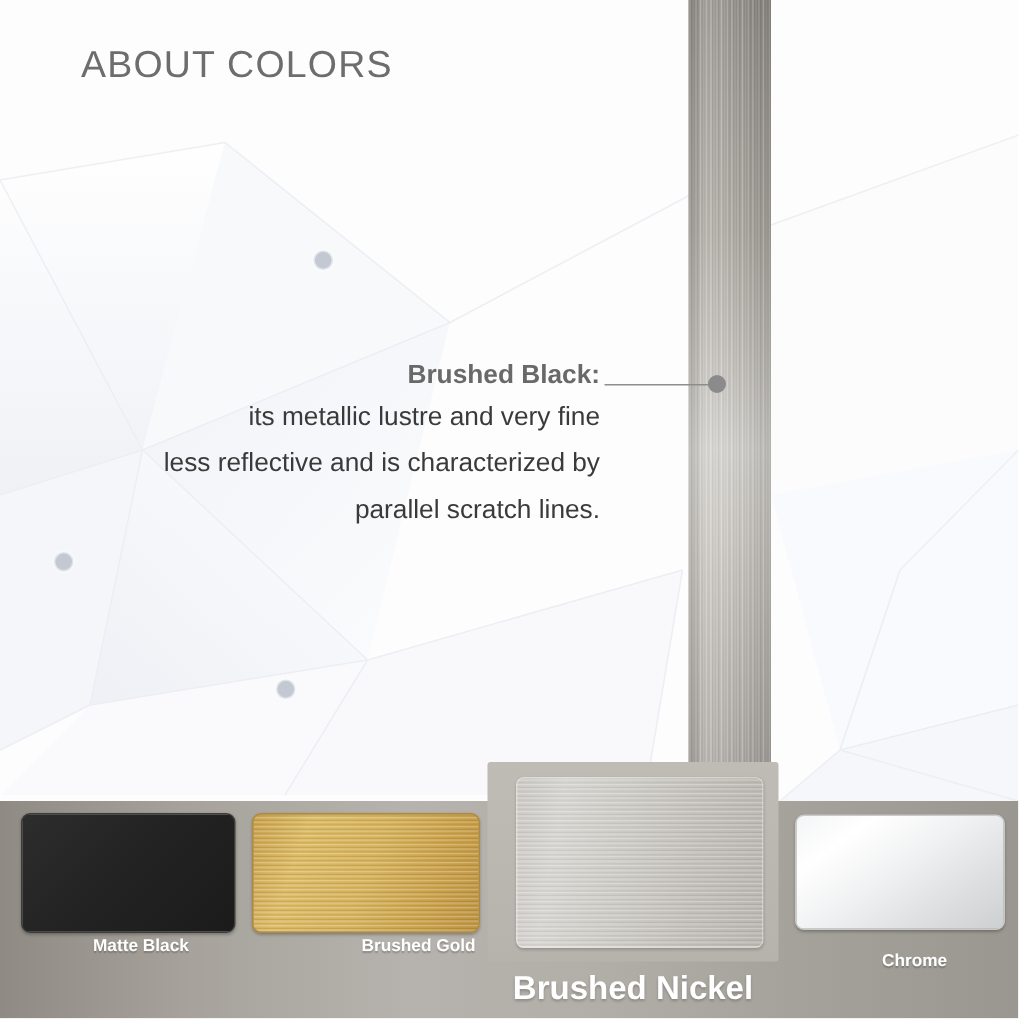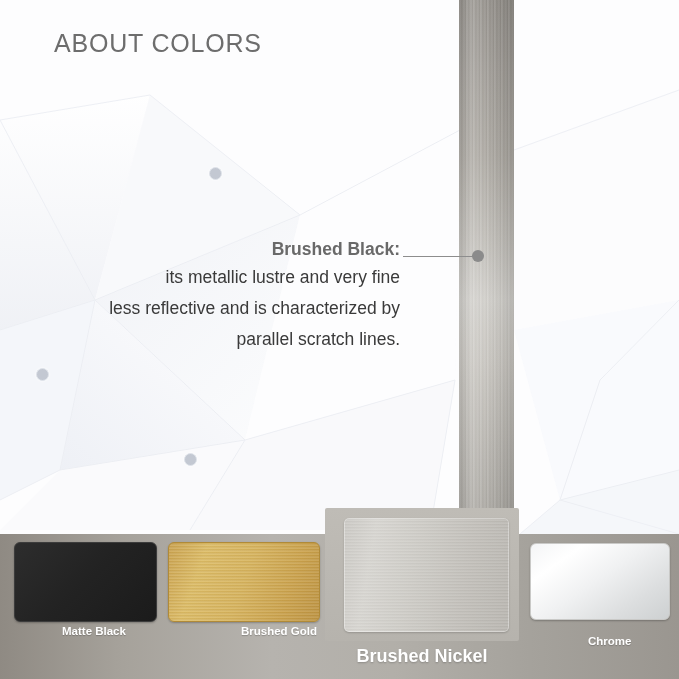--- a/index.html
+++ b/index.html
@@ -208,21 +208,21 @@
     white-space:nowrap;
   }
   #label-matte-black   { left:38px;  top:625px;margin-left:24px; }
   #label-brushed-gold  { left:198px; top:625px;margin-left:43px; }
   #label-chrome        { left:588px; top:625px;margin-top:10px; }
   #label-brushed-nickel {
     position:absolute;
     left:325px; top:646px;
     width:194px;
     text-align:center;
-    font-size:18px;
+    font-size:22px;
     font-weight:bold;
     color:#ffffff;
     text-shadow:0 1px 2px rgba(0,0,0,0.22);
     white-space:nowrap;
   }
 </style>
 </head>
 <body>
 
 <div id="stage">

